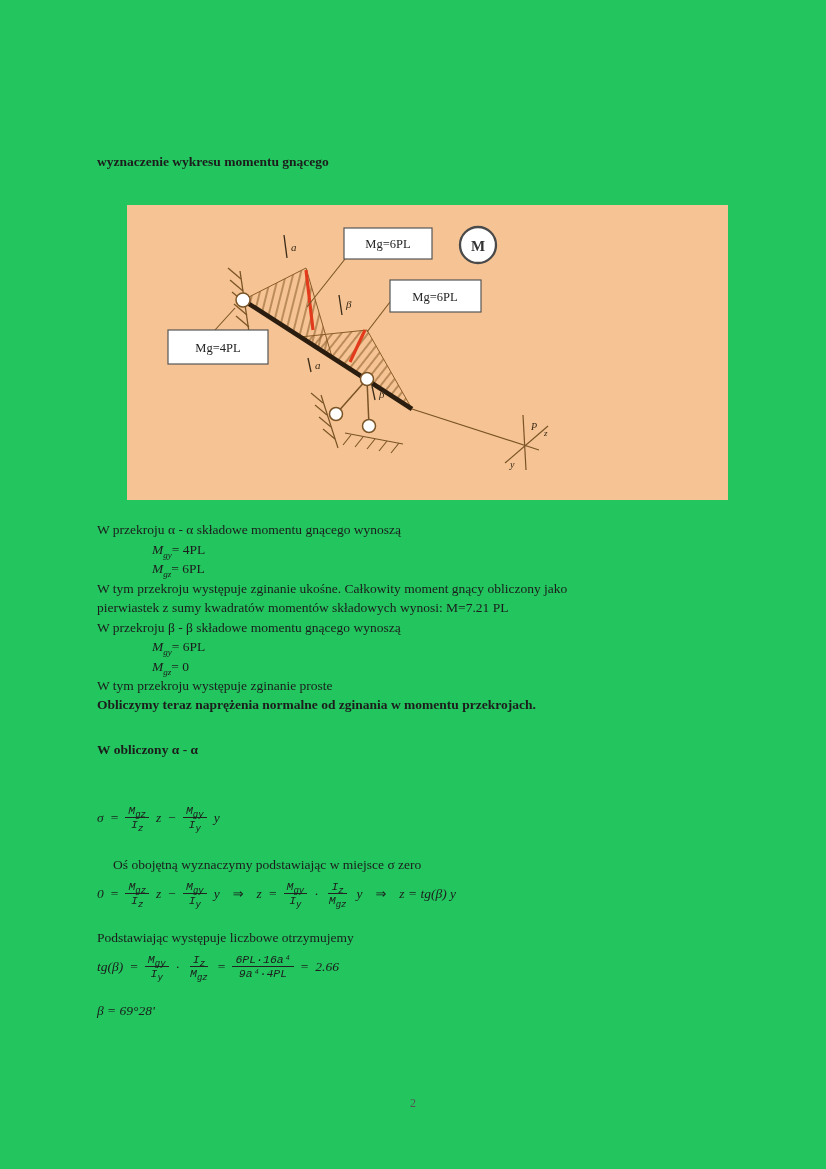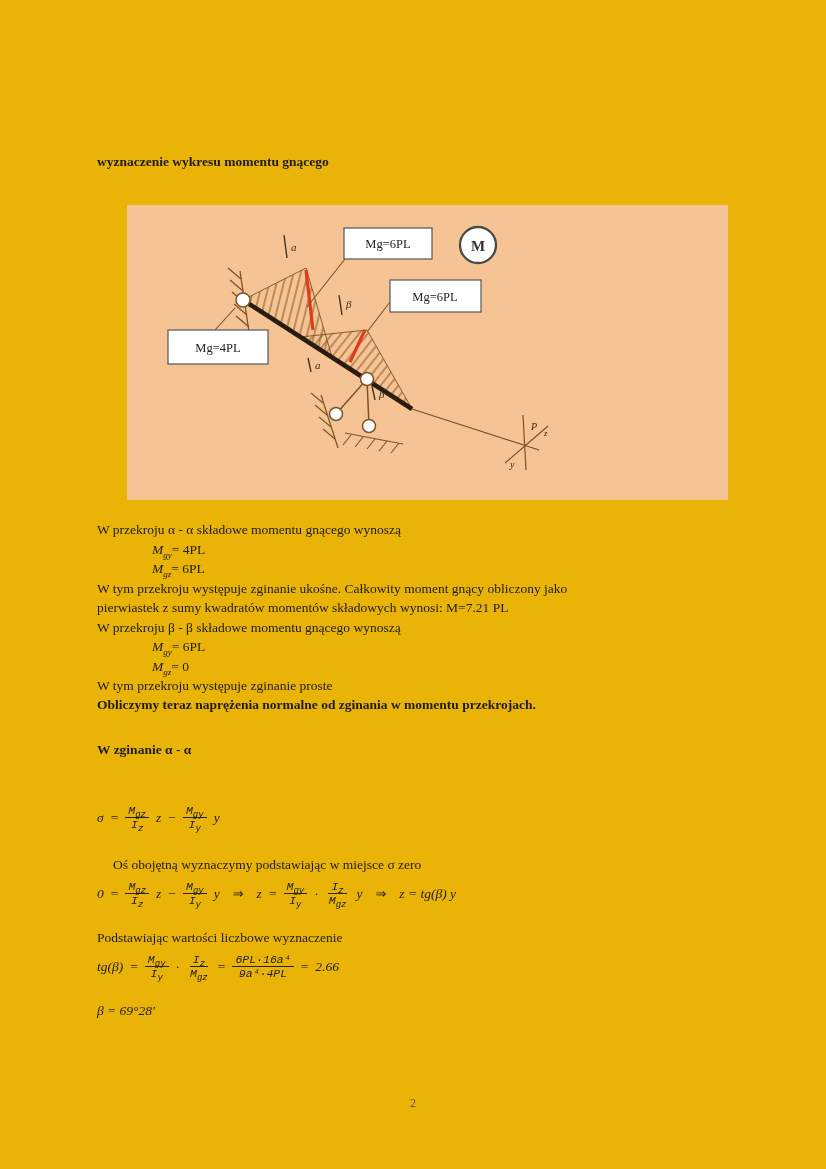--- a/index.html
+++ b/index.html
@@ -1,16 +1,16 @@
 <!DOCTYPE html>
 <html><head>
 <meta charset="utf-8">
 <style>
   html,body{margin:0;padding:0;background:#ffffff;}
-  .page{position:relative;width:826px;height:1169px;background:#eab308;overflow:hidden;
+  .page{position:relative;width:826px;height:1169px;background:#22c55e;overflow:hidden;
         font-family:"Liberation Serif",serif;color:#1c1c1c;}
   .abs{position:absolute;}
   .t{font-size:13.5px;line-height:17px;white-space:nowrap;}
   .bold{font-weight:bold;}
   sub.msub{font-size:9px;line-height:0;}
   
   .fig{position:absolute;left:127px;top:205px;width:601px;height:295px;}
   
   .eq{position:absolute;display:flex;align-items:center;gap:7px;
       font-style:italic;font-size:13.5px;white-space:nowrap;}
@@ -143,21 +143,21 @@
   <div class="abs t" style="left:97px;top:619px;">W przekroju β - β składowe momentu gnącego wynoszą</div>
   <div class="abs t" style="top:638px;left:152px;">
     <i><span>M</span><sub class="msub">gy</sub></i><span>= 6PL</span>
   </div>
   <div class="abs t" style="top:658px;left:152px;">
     <i><span>M</span><sub class="msub">gz</sub></i><span>= 0</span>
   </div>
   <div class="abs t" style="left:97px;top:677px;">W tym przekroju występuje zginanie proste</div>
   <div class="abs t bold" style="left:97px;top:696px;">Obliczymy teraz naprężenia normalne od zginania w momentu przekrojach.</div>
 
-  <div class="abs t bold" style="left:97px;top:741px;">W zginanie α - α</div>
+  <div class="abs t bold" style="left:97px;top:741px;">W obliczony α - α</div>
 
   <div class="eq" style="left:97px;top:804px;">
     <span>σ</span>
     <span class="op">=</span>
     <span class="frac">
       <span class="num"><span>M</span><sub class="msub">gz</sub></span>
       <span class="den"><span>I</span><sub class="msub">z</sub></span>
     </span>
     <span>z</span>
     <span class="op">−</span>
@@ -194,21 +194,21 @@
     <span class="op">·</span>
     <span class="frac">
       <span class="num"><span>I</span><sub class="msub">z</sub></span>
       <span class="den"><span>M</span><sub class="msub">gz</sub></span>
     </span>
     <span>y</span>
     <span class="arrow">⇒</span>
     <span>z = tg(β) y</span>
   </div>
 
-  <div class="abs t" style="left:97px;top:929px;">Podstawiając wartości liczbowe wyznaczenie</div>
+  <div class="abs t" style="left:97px;top:929px;">Podstawiając występuje liczbowe otrzymujemy</div>
 
   <div class="eq" style="left:97px;top:953px;">
     <span>tg(β)</span>
     <span class="op">=</span>
     <span class="frac">
       <span class="num"><span>M</span><sub class="msub">gy</sub></span>
       <span class="den"><span>I</span><sub class="msub">y</sub></span>
     </span>
     <span class="op">·</span>
     <span class="frac">

